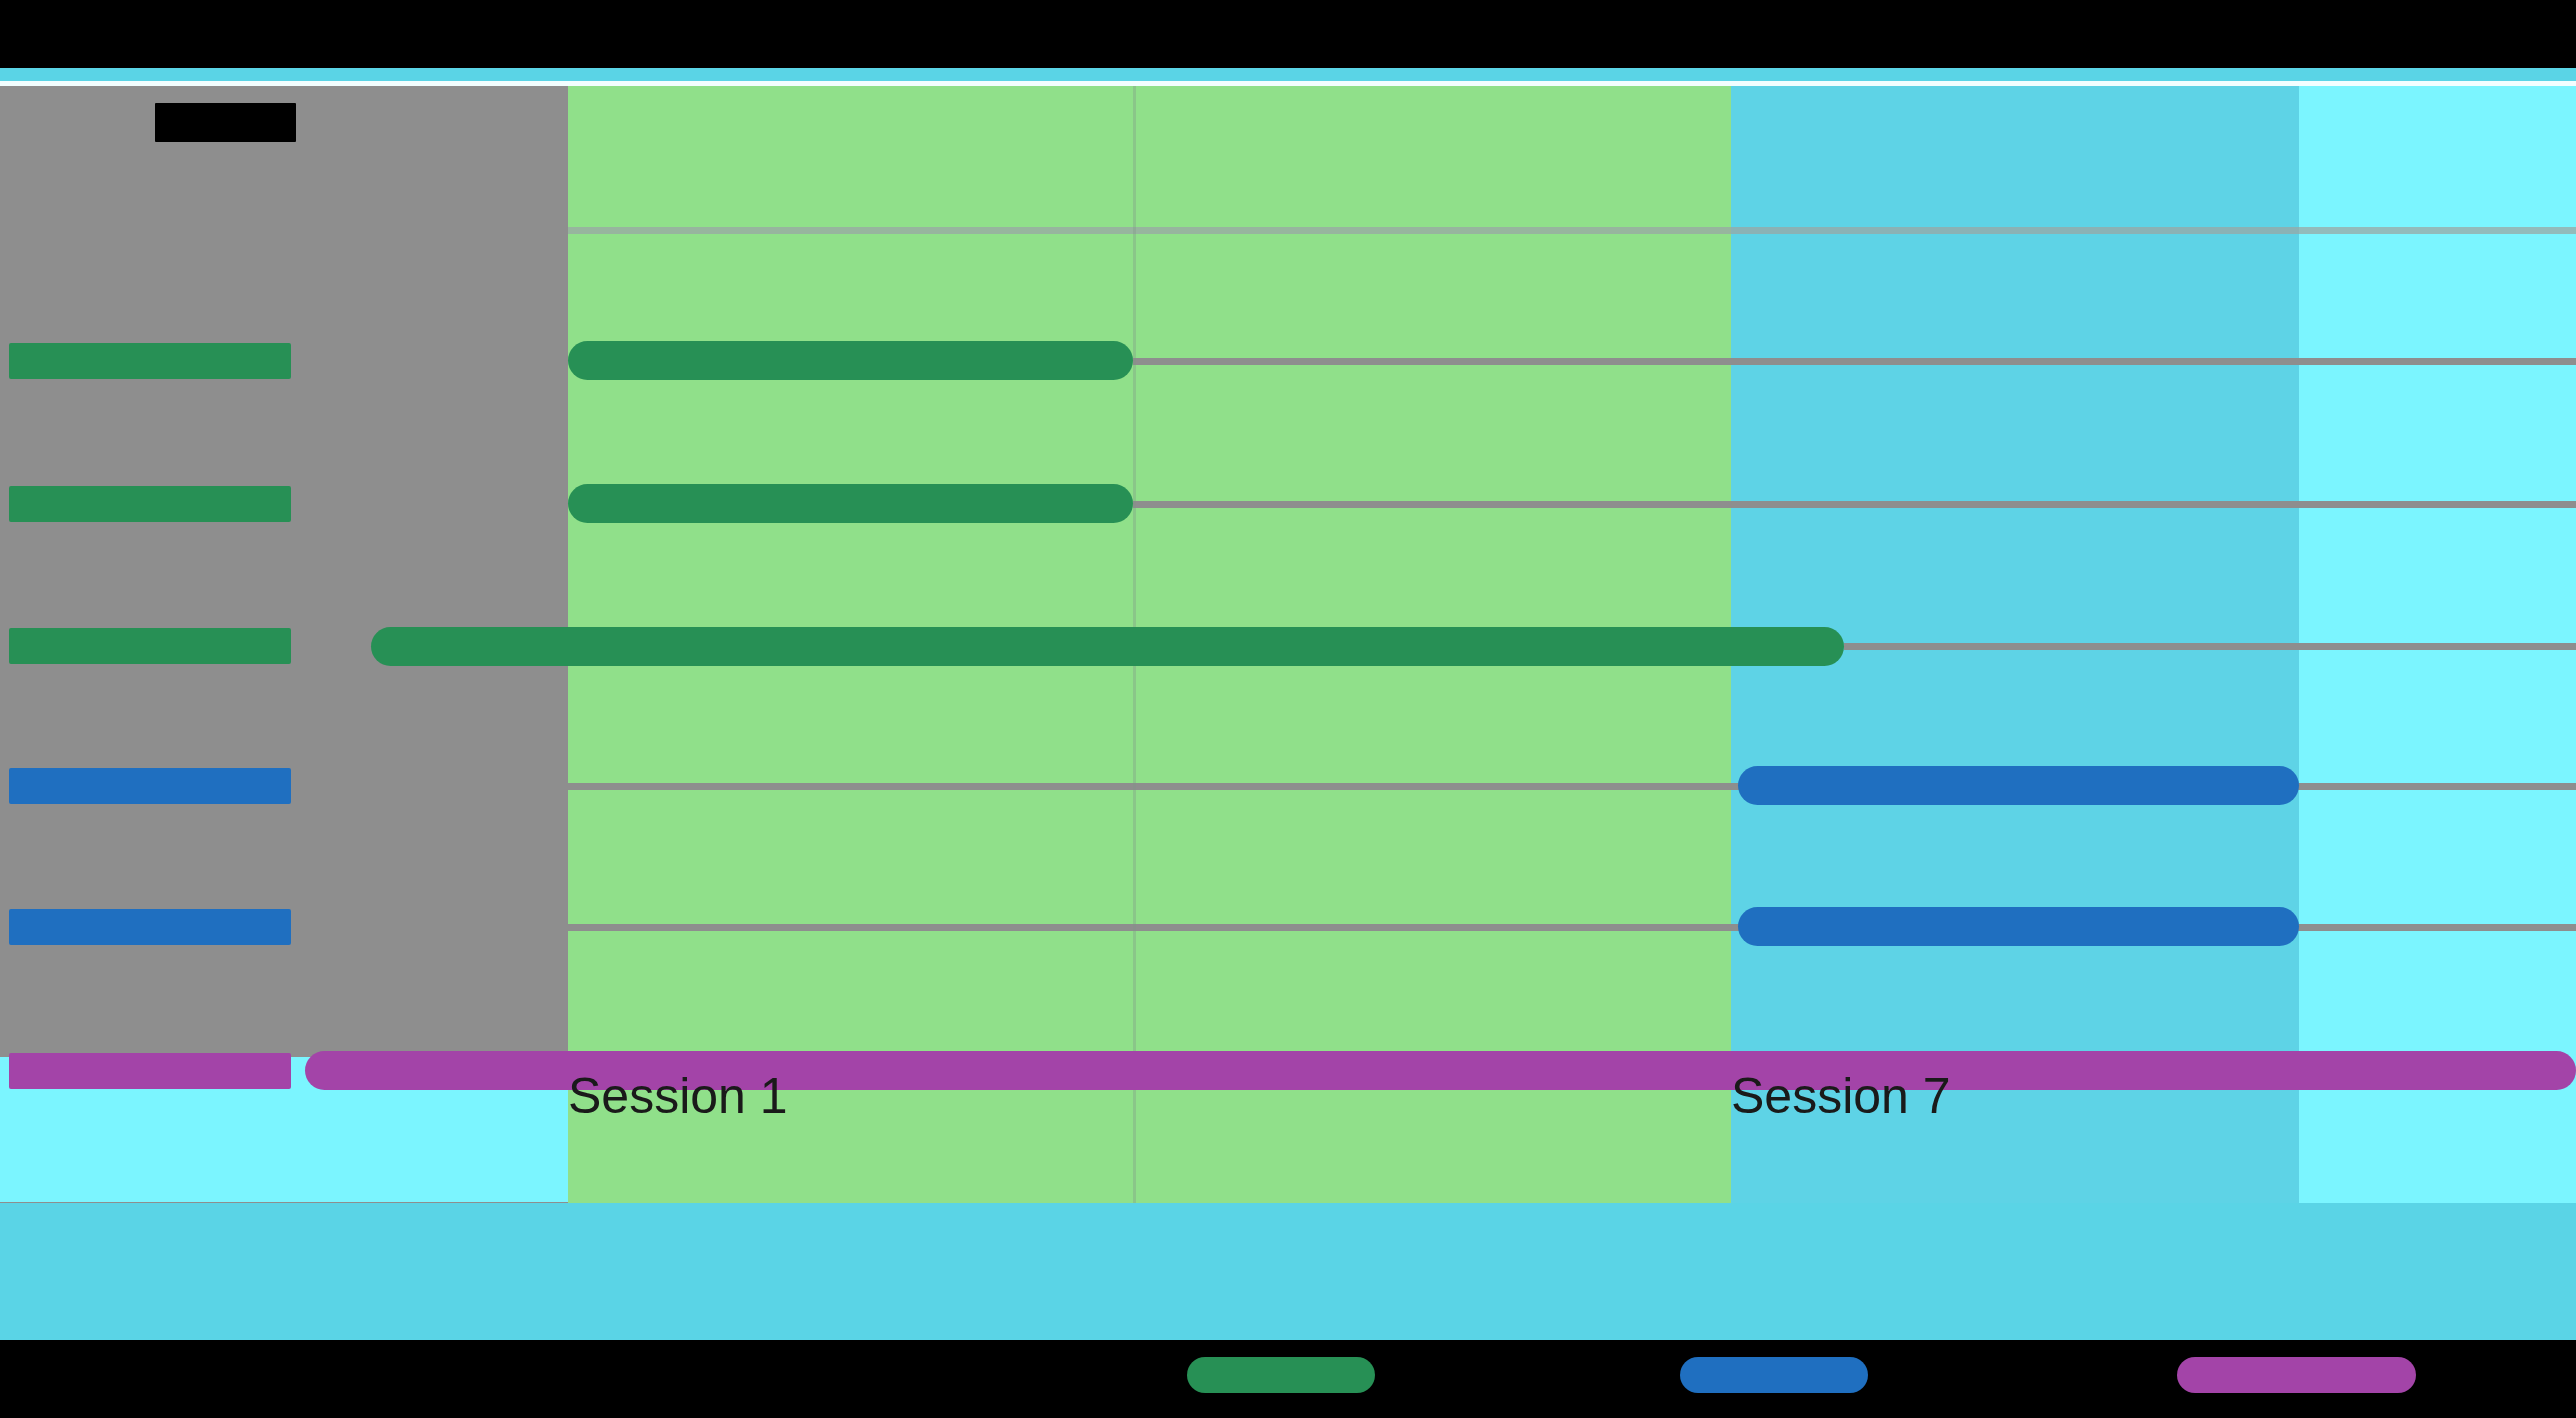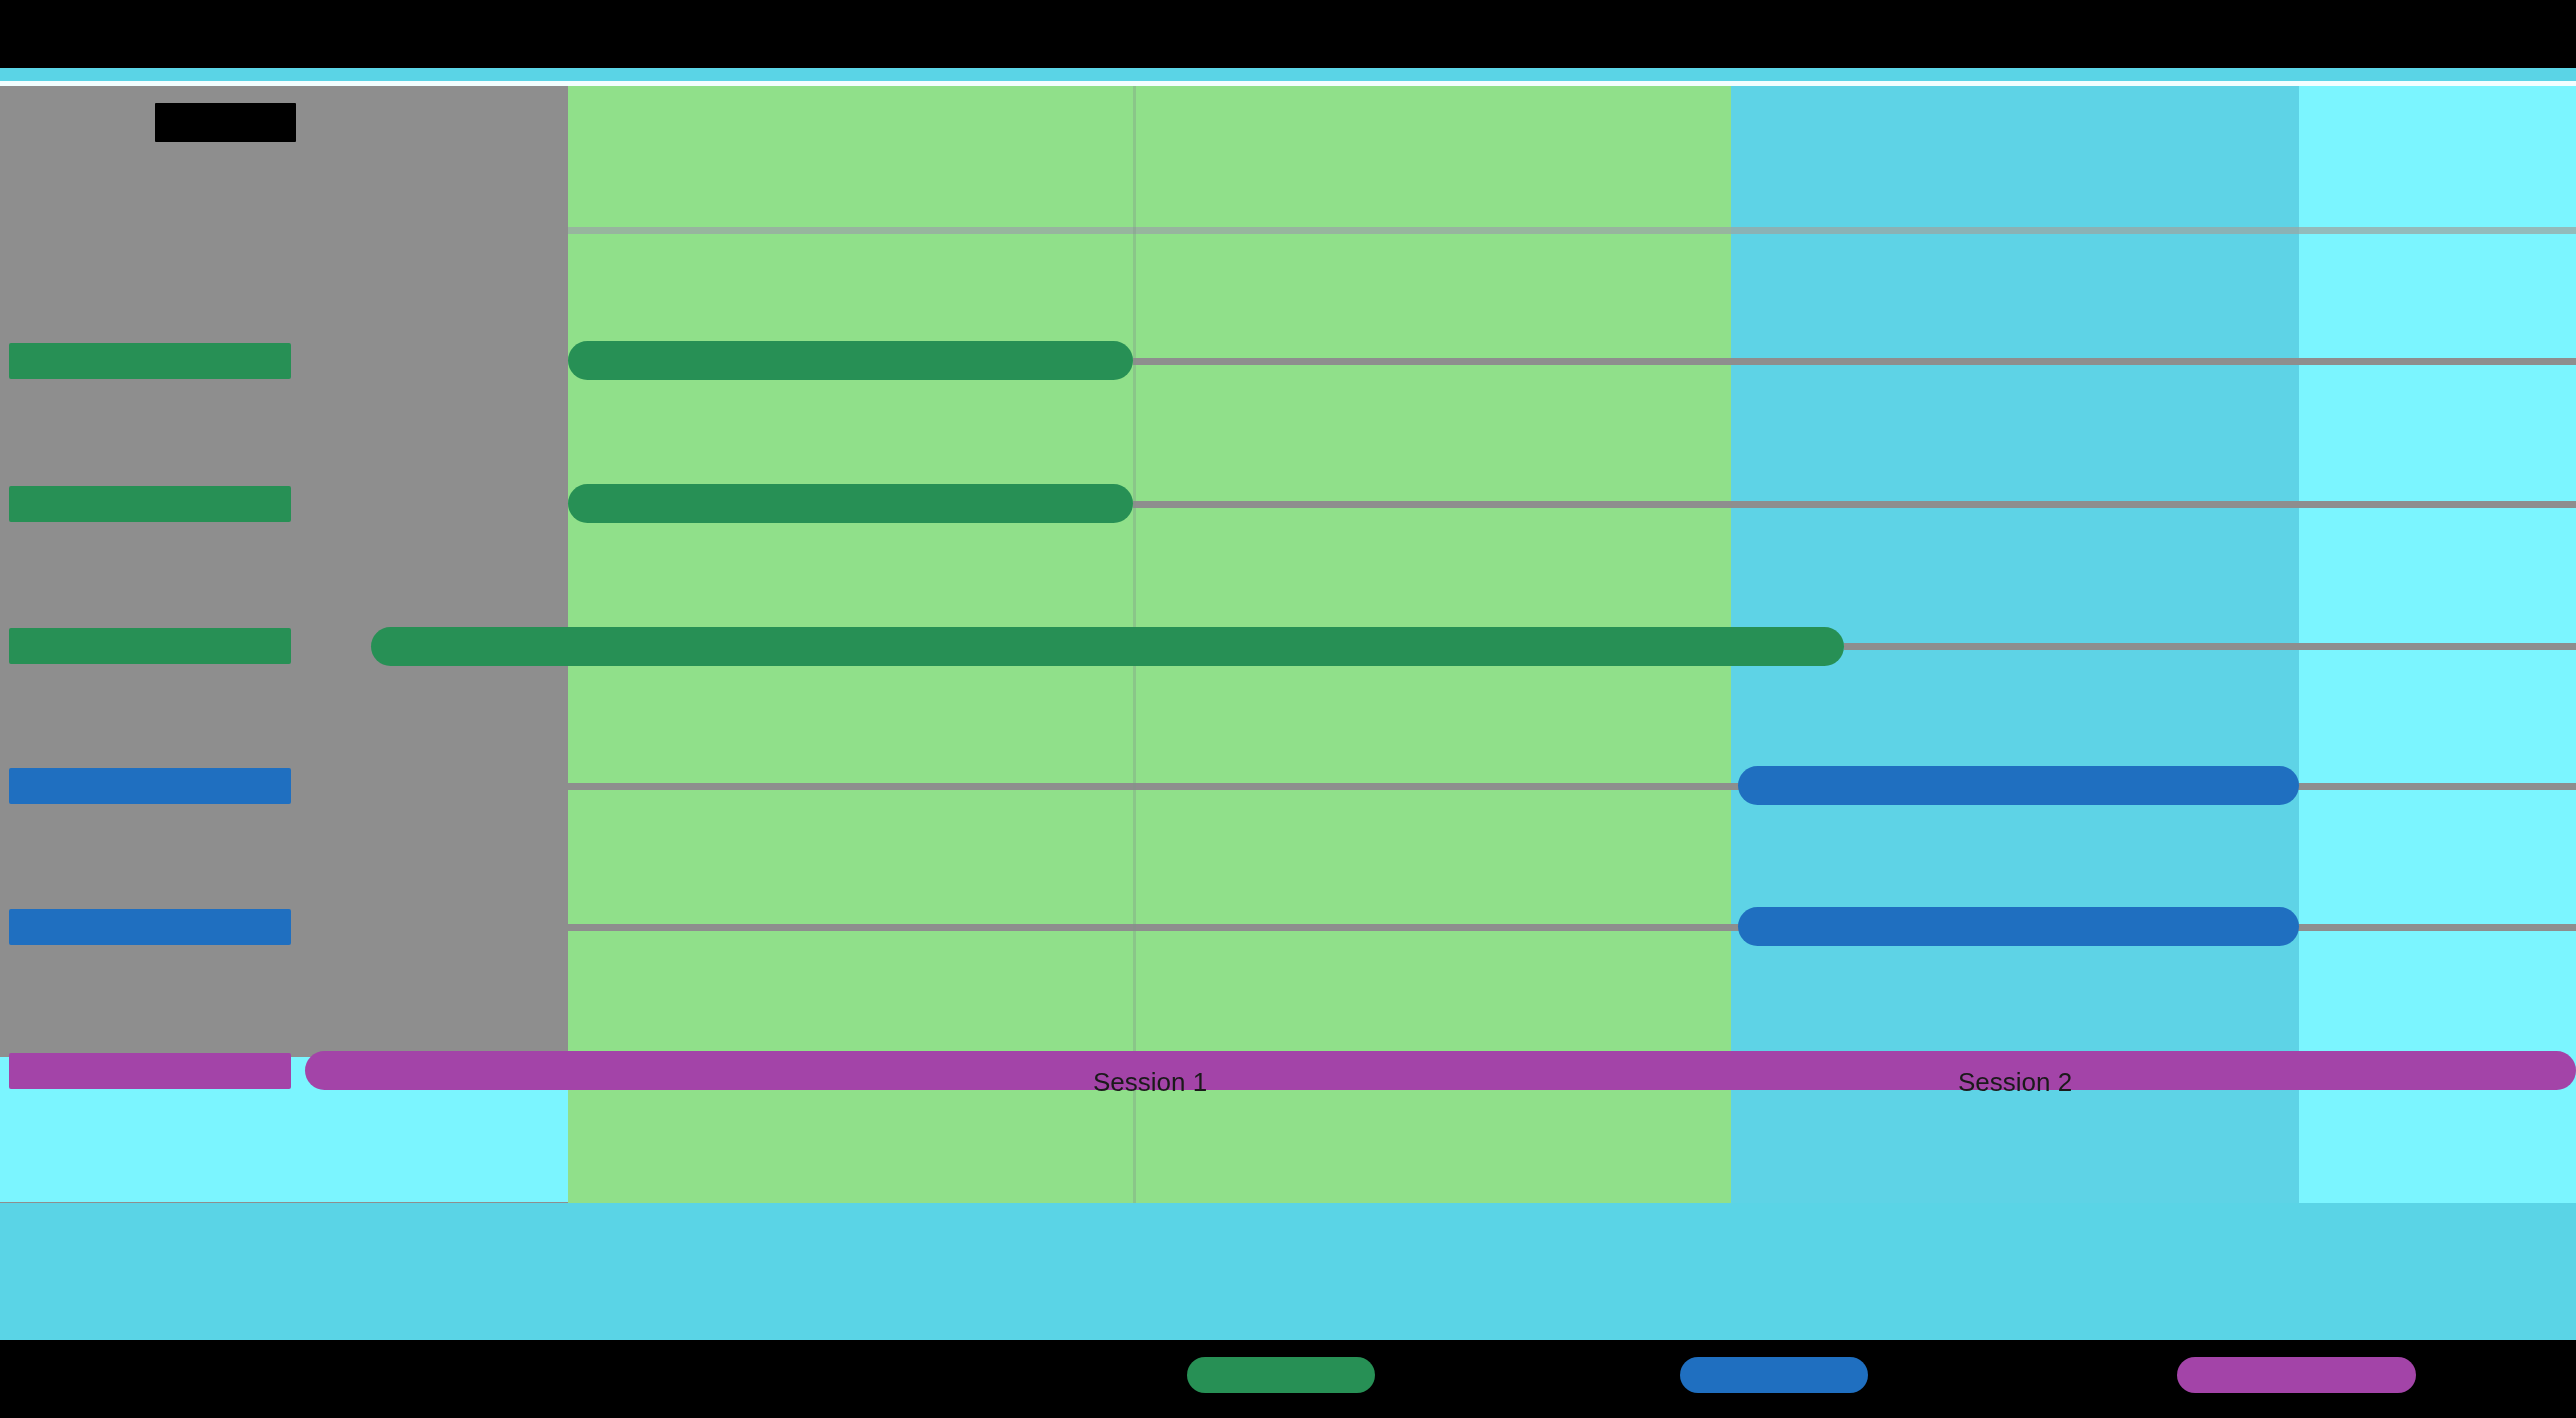--- a/index.html
+++ b/index.html
@@ -52,23 +52,23 @@
 
   
   .band {
     position: absolute;
     top: 0;
     height: 1117px;
   }
   .band-label {
     position: absolute;
     width: 100%;
-    text-align: center;
+    text-align: left;
     top: 981px;
-    font-size: 26px;
+    font-size: 50px;
     color: #1a1a1a;
     font-family: "Liberation Sans", sans-serif;
     letter-spacing: 0px;
   }
 
   
   .gutter-cyan {
     position: absolute;
     left: 0;
     top: 971px;
@@ -184,21 +184,21 @@
         <div class="redact" style="left: 9.4px; top: 542px; width: 282px; height: 36px; background: rgb(39, 144, 85);"></div>
         <div class="redact" style="left: 9.4px; top: 682px; width: 282px; height: 36px; background: rgb(31, 111, 192);"></div>
         <div class="redact" style="left: 9.4px; top: 823px; width: 282px; height: 36px; background: rgb(31, 111, 192);"></div>
         <div class="redact" style="left: 9.4px; top: 967px; width: 282px; height: 36px; background: rgb(163, 68, 168);"></div>
       </div>
 
     <div class="redact-title" style="left:155px;top:17px;width:141px;height:39px"></div>
 
     <div id="band-labels">
         <div class="band-label" style="left: 568px; width: 1164px; color: rgb(26, 26, 26);">Session 1</div>
-        <div class="band-label" style="left: 1731px; width: 568px; color: rgb(26, 26, 26);">Session 2</div>
+        <div class="band-label" style="left: 1731px; width: 568px; color: rgb(26, 26, 26);">Session 7</div>
       </div>
   </div>
 
   <div class="lower-cyan"></div>
 
   <div class="legend">
     <div id="legend-layer">
         <div class="legend-item" style="left: 1187px; width: 188px; background: rgb(39, 144, 85);"></div>
         <div class="legend-item" style="left: 1680px; width: 188px; background: rgb(31, 111, 192);"></div>
         <div class="legend-item" style="left: 2177px; width: 239px; background: rgb(163, 68, 168);"></div>

